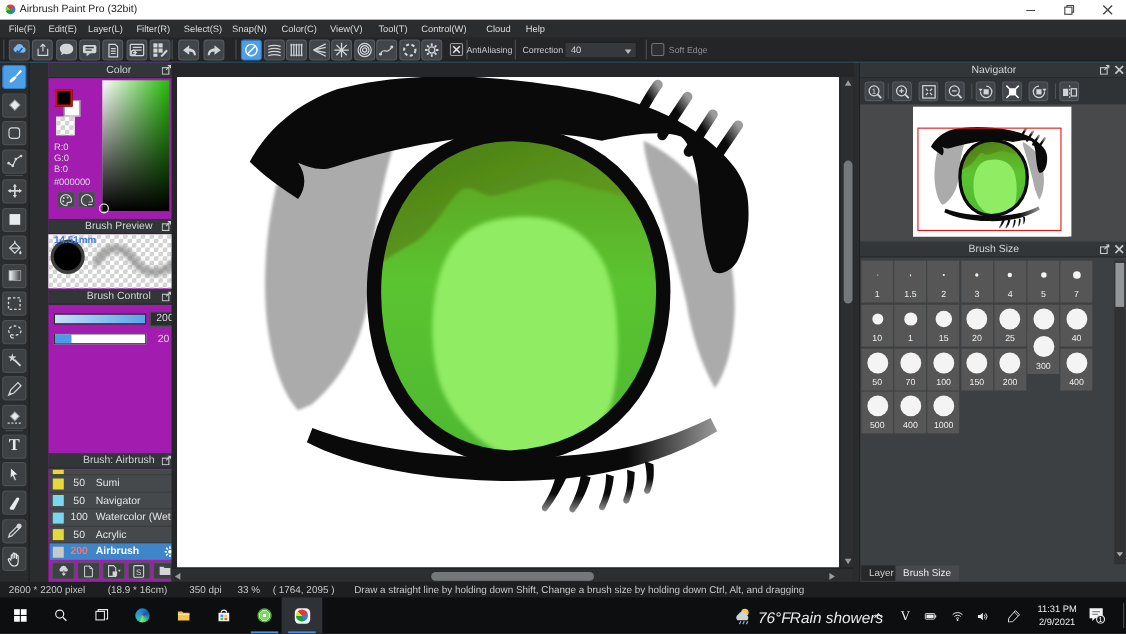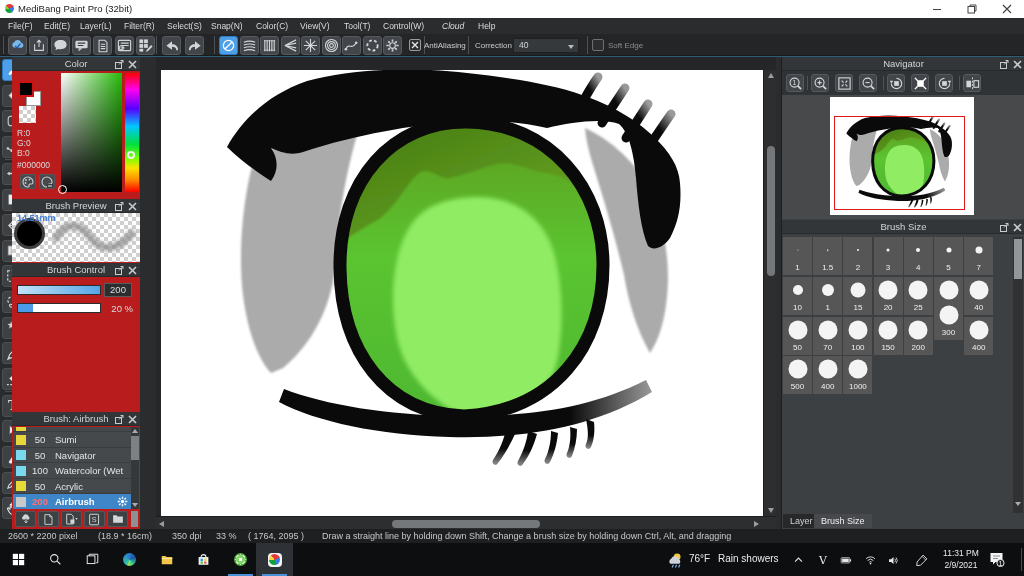--- a/index.html
+++ b/index.html
@@ -39,21 +39,21 @@
   #dockline { left:0; top:56px; width:1024px; height:1px; background:#2d5d78; }
 
   
   #toolcol { left:0; top:57px; width:27px; height:472px; background:#292b2d; border-right:1px solid #1d1e1f; }
   .tool { position:absolute; left:2px; width:22px; height:22px; background:#3d4144; border:1px solid #4c5053;
     border-radius:3px; display:flex; align-items:center; justify-content:center; }
   .tool.sel { background:#4c9fe8; border-color:#2f7cc2; }
   .tooldiv { position:absolute; left:5px; width:16px; height:1px; background:#4a4d50; }
 
   
-  #leftdock { left:12px; top:57px; width:128px; height:472px; background:#b91c1c; }
+  #leftdock { left:44px; top:57px; width:128px; height:472px; background:#a21caf; }
   .ptitle { position:absolute; left:0; width:128px; height:14px; background:#323638; border-bottom:1px solid #27292b;
     color:#d3d5d7; font-size:9.5px; text-align:center; line-height:14px; }
   .ptitle .pops { position:absolute; right:3px; top:2px; display:flex; gap:4px; }
   .picon { width:9px; height:9px; display:block; }
 
   
   #sv-square { left:49px; top:16px; width:61px; height:119px;
     background: linear-gradient(to bottom, rgba(0,0,0,0) 0%, #000 100%),
                 linear-gradient(to right, #ffffff 0%, #26bb0a 100%); }
   #sv-cursor { left:46px; top:128px; width:9px; height:9px; border:1.5px solid #fff; border-radius:50%; }
@@ -143,32 +143,32 @@
   
   #statusbar { left:0; top:529px; width:1024px; height:14px; background:#1d1f20; color:#c6c8ca; font-size:9px; }
   .sseg { position:absolute; top:2px; white-space:nowrap; }
 
   
   #taskbar { left:0; top:543px; width:1024px; height:33px; background:#0c0e10; }
   .tk { position:absolute; top:0; width:37px; height:33px; display:flex; align-items:center; justify-content:center; }
   .tk.active { background:#2e3236; }
   .underline { position:absolute; top:31px; height:2px; background:#4a90d8; }
   .trayicon { position:absolute; display:flex; align-items:center; justify-content:center; color:#e8eaec; }
-  .traytext { position:absolute; color:#e9ebed; font-size:10px; white-space:nowrap; }
+  .traytext { position:absolute; color:#e9ebed; font-size:14px; white-space:nowrap;font-style:italic; }
   #clock { left:941px; top:4px; width:40px; text-align:center; color:#e9ebed; font-size:8.5px; line-height:12px; }
   #showdesk { left:1021px; top:5px; width:1px; height:23px; background:#4a4d50; }
 </style>
 </head>
 <body>
 
 <div id="stage">
 
   <div id="titlebar" class="abs">
     <div id="app-icon" class="abs"></div>
-    <div id="window-title" class="abs">MediBang Paint Pro (32bit)</div>
+    <div id="window-title" class="abs">Airbrush Paint Pro (32bit)</div>
     <div id="btn-min" class="abs wctl">
       <svg width="10" height="10" viewBox="0 0 10 10">
           <line x1="1" y1="5.5" x2="9" y2="5.5" stroke="#444" stroke-width="1"></line>
         </svg>
     </div>
     <div id="btn-max" class="abs wctl">
       <svg width="10" height="10" viewBox="0 0 10 10">
           <rect x="1" y="2.5" width="6.5" height="6.5" fill="none" stroke="#444"></rect>
           <path d="M3 2.5 V1 H9 V7 H7.5" fill="none" stroke="#444"></path>
         </svg>
@@ -184,21 +184,21 @@
       <div class="menu-item" style="left: 8px;">File(F)</div>
       <div class="menu-item" style="left: 44px;">Edit(E)</div>
       <div class="menu-item" style="left: 80px;">Layer(L)</div>
       <div class="menu-item" style="left: 124px;">Filter(R)</div>
       <div class="menu-item" style="left: 167px;">Select(S)</div>
       <div class="menu-item" style="left: 211px;">Snap(N)</div>
       <div class="menu-item" style="left: 256px;">Color(C)</div>
       <div class="menu-item" style="left: 300px;">View(V)</div>
       <div class="menu-item" style="left: 344px;">Tool(T)</div>
       <div class="menu-item" style="left: 383px;">Control(W)</div>
-      <div class="menu-item" style="left: 442px; font-style: italic;">Cloud</div>
+      <div class="menu-item" style="left: 442px;">Cloud</div>
       <div class="menu-item" style="left: 478px;">Help</div>
     </div>
 
   <div id="toolbarrow" class="abs">
       <div class="tsep" style="left: 3px;"></div>
       <div class="tbtn" style="left: 8px;">
         <span style="display:flex">
           <svg width="15" height="15" viewBox="0 0 16 16">
             <path d="M4 10 A3 3 0 0 1 4.5 4.5 A4 4 0 0 1 12 5 A2.8 2.8 0 0 1 12 10.5 Z" fill="#7db7e8"></path>
             <path d="M5.5 8.5 L7.5 10.5 L11 6" stroke="#1d5fae" fill="none" stroke-width="1.6"></path>

